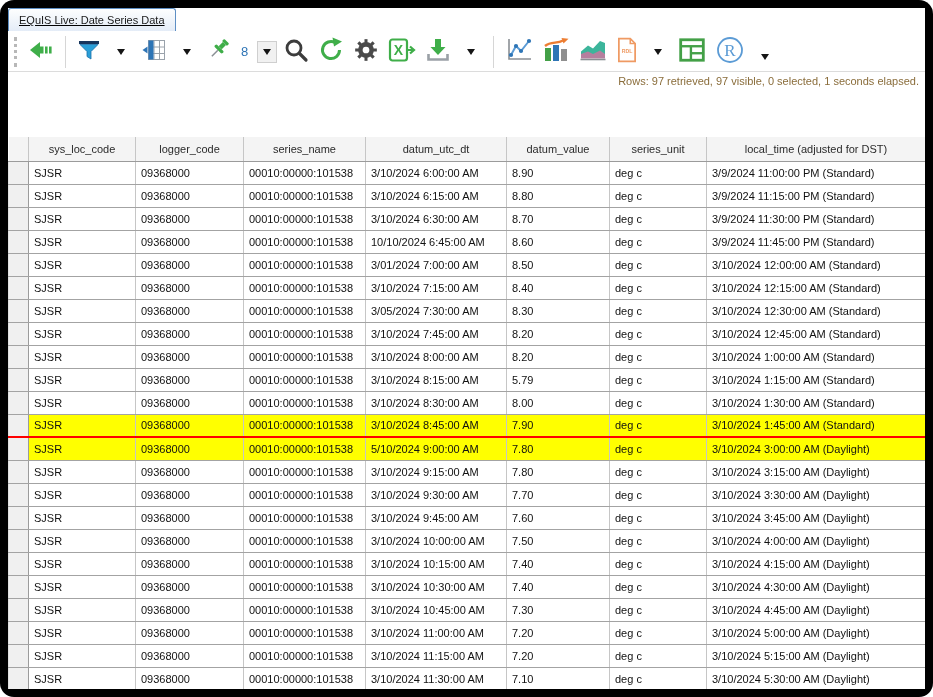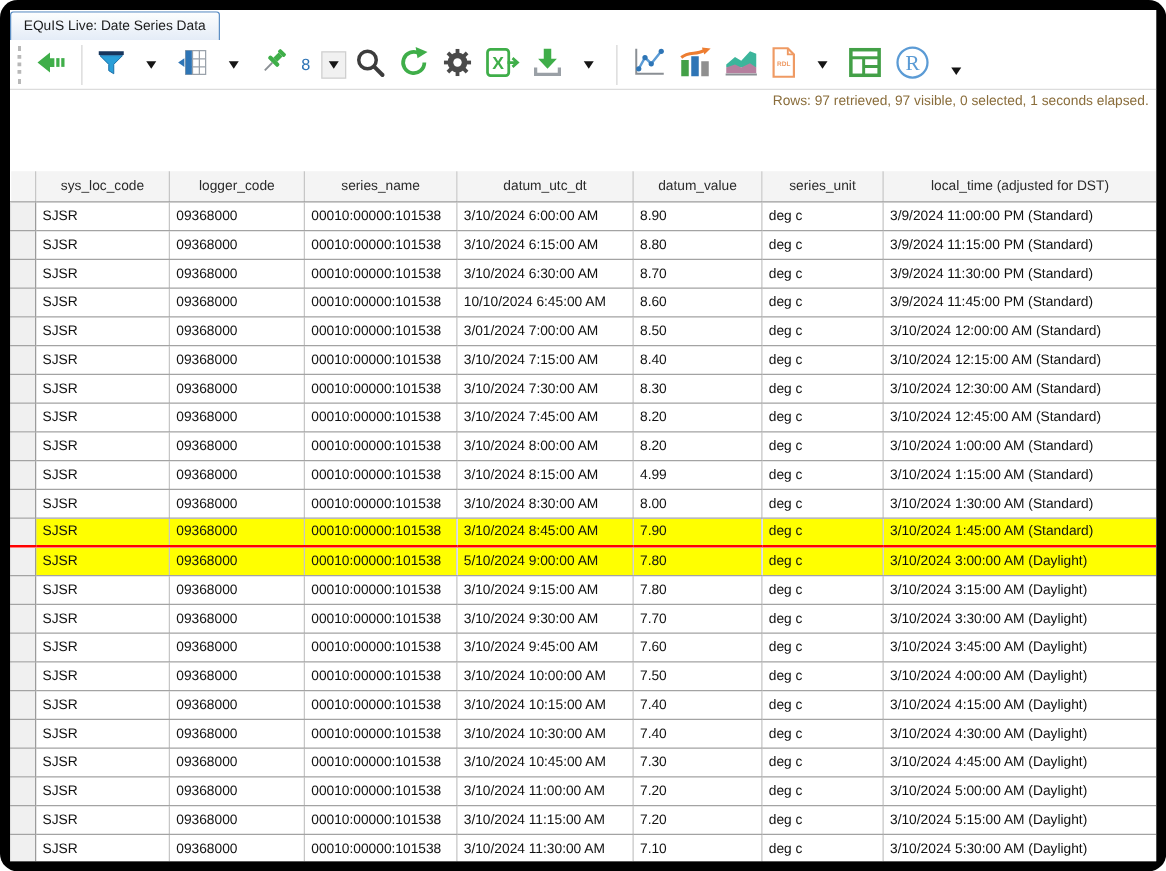--- a/index.html
+++ b/index.html
@@ -1,21 +1,21 @@
 <!DOCTYPE html>
 <html><head>
 <meta charset="utf-8">
 <style>
   html,body{margin:0;padding:0;background:#fff;}
   *{box-sizing:border-box;}
   .frame{width:933px;height:697px;background:#000;border-radius:14px;padding:8px;font-family:"Liberation Sans","DejaVu Sans",sans-serif;}
   .inner{width:917px;height:681px;background:#fff;display:flex;flex-direction:column;overflow:hidden;}
 
   
-  .tabbar{height:24px;flex:0 0 24px;display:flex;align-items:center;background:#fff;}
+  .tabbar{height:24px;flex:0 0 24px;display:flex;align-items:flex-start;background:#fff;text-decoration:underline;}
   .tab{display:inline-flex;align-items:center;height:23px;padding:0 10px;border:1px solid #5e8fc4;border-bottom:none;border-radius:3px 3px 0 0;background:linear-gradient(#fdfefe,#e4ecf7);font-size:11px;color:#1a1a1a;white-space:nowrap;}
 
   
   .toolbar{height:40px;flex:0 0 40px;display:flex;align-items:center;padding:0 4px;gap:3px;border-bottom:1px solid #dcdcdc;background:#fff;}
   .drag-dots{width:3px;height:30px;border-left:3px dotted #b8b8b8;margin:0 5px 0 2px;}
   .vsep{width:1px;height:32px;background:#d6d6d6;margin:0 5px;}
   .tbtn{height:34px;min-width:28px;display:flex;align-items:center;justify-content:center;background:none;border:none;padding:0 3px;cursor:default;}
   .caret{width:0;height:0;border-left:4.5px solid transparent;border-right:4.5px solid transparent;border-top:6px solid #151515;display:inline-block;}
   .caret-low{margin-top:10px;}
   .pin-count{font-size:13px;color:#2e74b5;margin:0 6px 0 2px;}
@@ -335,21 +335,21 @@
               <td>3/10/2024 7:15:00 AM</td>
               <td>8.40</td>
               <td>deg c</td>
               <td>3/10/2024 12:15:00 AM (Standard)</td>
             </tr>
             <tr>
               <td class="sel"></td>
               <td>SJSR</td>
               <td>09368000</td>
               <td>00010:00000:101538</td>
-              <td>3/10/2024 7:30:00 AM</td>
+              <td>3/05/2024 7:30:00 AM</td>
               <td>8.30</td>
               <td>deg c</td>
               <td>3/10/2024 12:30:00 AM (Standard)</td>
             </tr>
             <tr>
               <td class="sel"></td>
               <td>SJSR</td>
               <td>09368000</td>
               <td>00010:00000:101538</td>
               <td>3/10/2024 7:45:00 AM</td>
@@ -366,21 +366,21 @@
               <td>8.20</td>
               <td>deg c</td>
               <td>3/10/2024 1:00:00 AM (Standard)</td>
             </tr>
             <tr>
               <td class="sel"></td>
               <td>SJSR</td>
               <td>09368000</td>
               <td>00010:00000:101538</td>
               <td>3/10/2024 8:15:00 AM</td>
-              <td>4.99</td>
+              <td>5.79</td>
               <td>deg c</td>
               <td>3/10/2024 1:15:00 AM (Standard)</td>
             </tr>
             <tr>
               <td class="sel"></td>
               <td>SJSR</td>
               <td>09368000</td>
               <td>00010:00000:101538</td>
               <td>3/10/2024 8:30:00 AM</td>
               <td>8.00</td>

